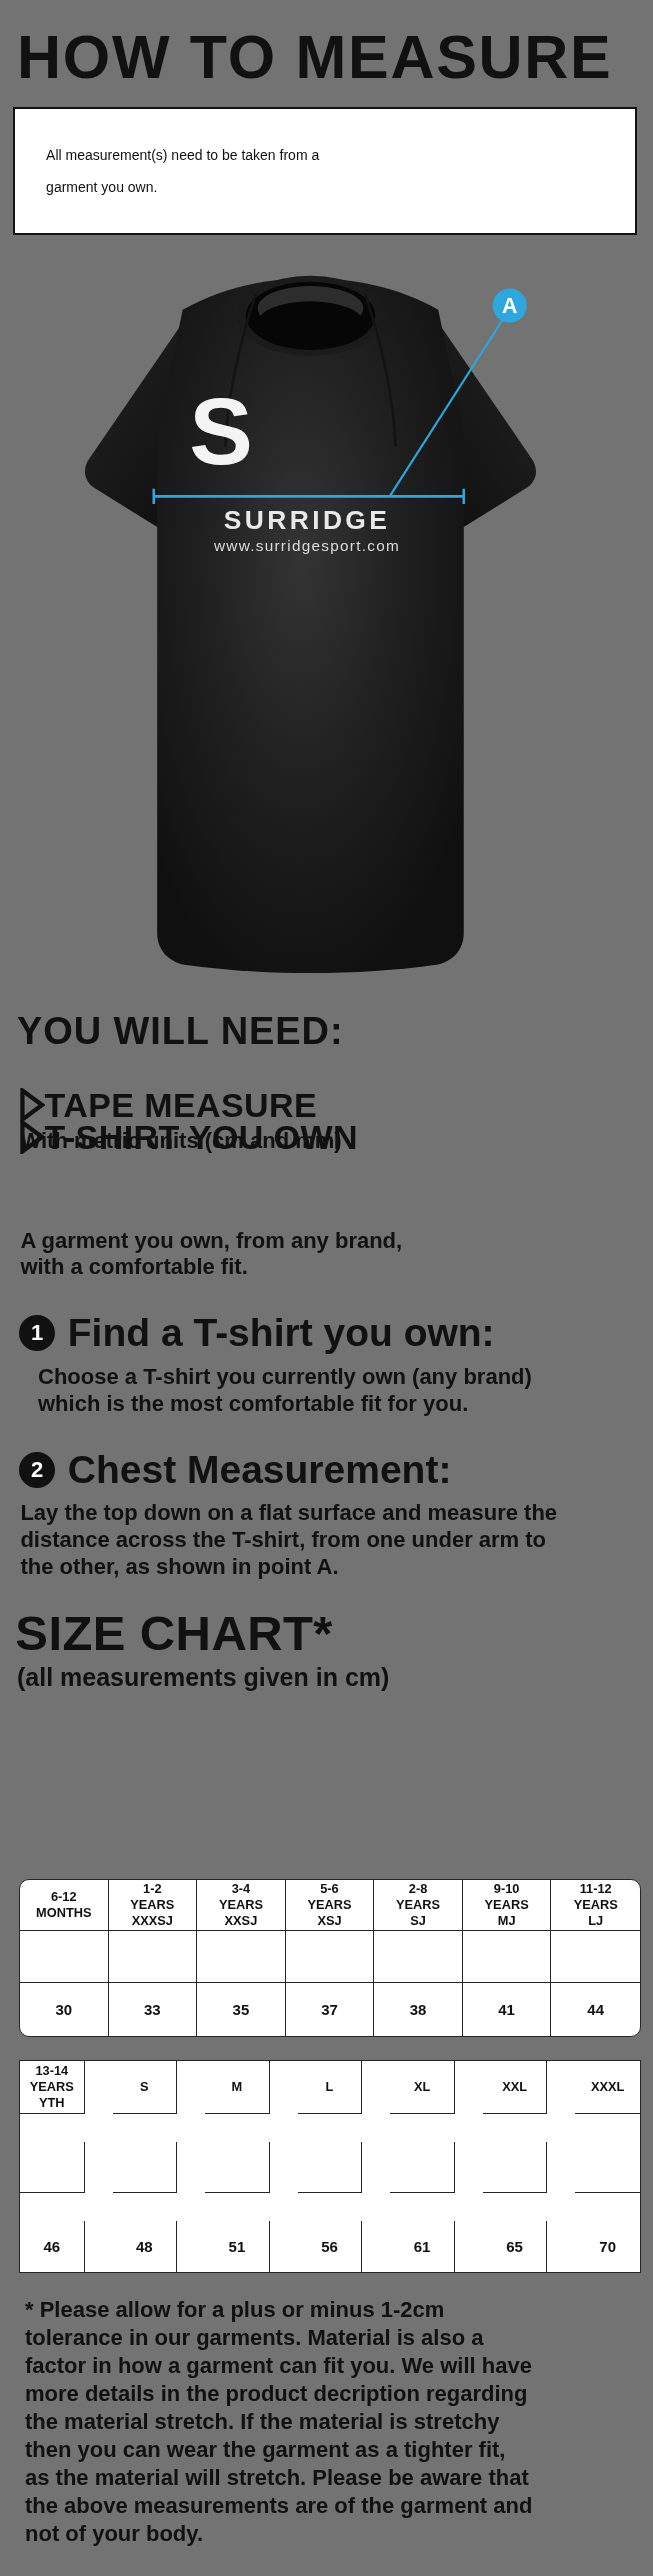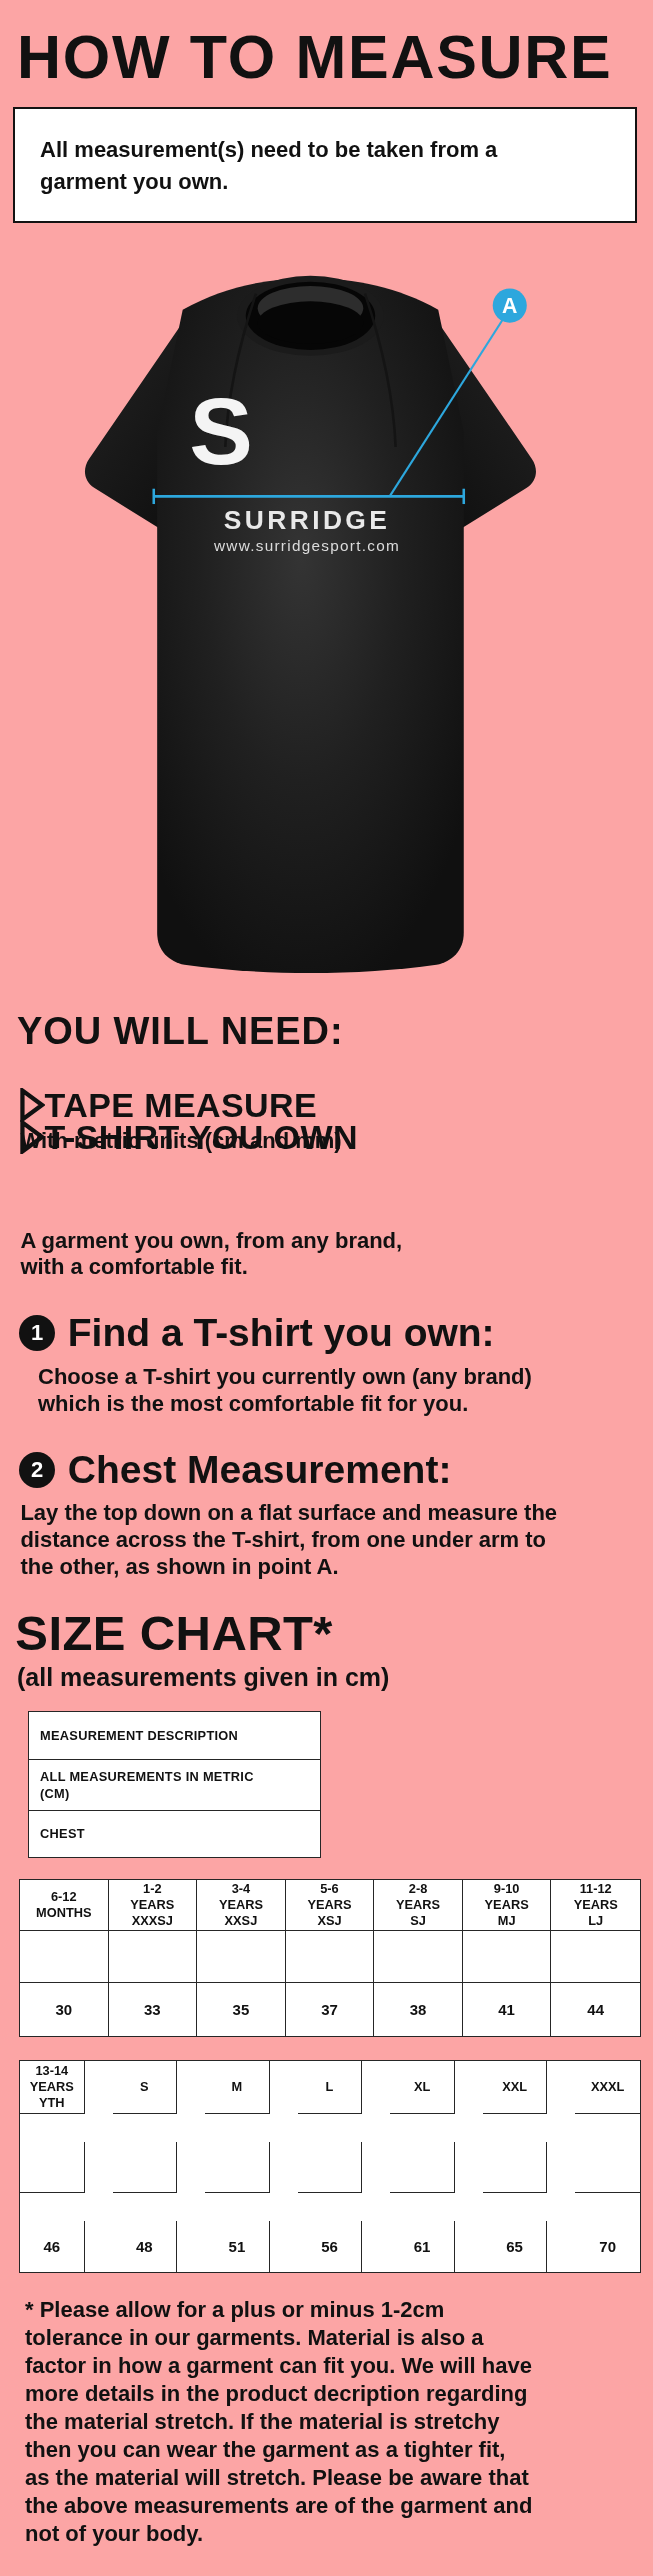--- a/index.html
+++ b/index.html
@@ -1,27 +1,27 @@
 <!DOCTYPE html>
 <html style="font-size:13.6px"><head>
 <meta charset="utf-8">
 <style>
   html,body{margin:0;padding:0;background:#ffffff;}
   .page{
-    position:relative;width:653px;height:2576px;background:#fca5a5;
+    position:relative;width:653px;height:2576px;background:#737373;
     font-family:"Liberation Sans",sans-serif;color:#111111;overflow:hidden;
   }
   .abs{position:absolute;}
 
   
   .page-title{left:17px;top:22px;margin:0;font-size:61px;font-weight:800;letter-spacing:1.7px;white-space:nowrap;}
 
   
   .notice-box{left:12.8px;top:107px;width:624px;box-sizing:border-box;border:2.6px solid #131313;padding:15.3px 17px 13.6px 15.3px;background:#fff;}
-  .notice-text{margin:10px;font-size:22px;font-weight:700;line-height:31.5px;white-space:pre-line;}
+  .notice-text{margin:16px;font-size:14px;font-weight:400;line-height:31.5px;white-space:pre-line;}
 
   
   .shirt-figure{left:72px;top:227px;width:511px;height:767px;margin:0;}
 
   
   .ywn-heading{left:17px;top:1010px;margin:0;font-size:38px;font-weight:800;letter-spacing:0.9px;}
   .tool{display:flex;align-items:center;gap:0;height:36px;}
   .tool-1{left:19px;top:1087px;}
   .tool-2{left:19px;top:1119px;}
   .tool-title{font-size:34px;font-weight:800;letter-spacing:0.4px;white-space:nowrap;}
@@ -48,21 +48,21 @@
   .desc-table{left:28px;top:1711px;width:293px;box-sizing:border-box;border:1.7px solid #262626;background:#fff;}
   .desc-row{box-sizing:border-box;border-bottom:1.7px solid #262626;display:flex;align-items:center;
     padding:0 11px;font-size:12.8px;font-weight:700;letter-spacing:0.3px;line-height:1.35;white-space:pre-line;}
   .desc-row-1{height:48px;}
   .desc-row-2{height:51px;}
   .desc-row-3{height:46px;border-bottom:none;}
 
   
   .size-table{left:19px;width:622px;box-sizing:border-box;border:1.7px solid #262626;background:#fff;
     display:grid;grid-template-columns:repeat(7,1fr);}
-  .size-table-a{top:1879px;grid-template-rows:51px 52px 53px;}
+  .size-table-a{top:1879px;grid-template-rows:51px 52px 53px;border-radius:10px;}
   .size-table-b{top:2060px;grid-template-rows:53px 51px 51px;gap:28px;}
   .cell{box-sizing:border-box;border-right:0.9px solid #262626;border-bottom:0.9px solid #262626;
     display:flex;align-items:center;justify-content:center;text-align:center;
     font-weight:700;white-space:pre-line;}
   .cell.last{border-right:none;}
   .cell.hdr{font-size:12.8px;line-height:1.25;border-bottom-width:1.7px;}
   .cell.val{font-size:15px;border-bottom:none;}
 
   
   .footnote{left:17px;top:2288px;width:632px;margin:8px;font-size:22px;font-weight:700;line-height:28px;white-space:pre-line;}
@@ -156,26 +156,20 @@
     <span class="step-badge">2</span>
     <span class="step-title">Chest Measurement:</span>
   </div>
   <p class="abs step-desc step-desc-2">Lay the top down on a flat surface and measure the
 distance across the T-shirt, from one under arm to
 the other, as shown in point A.</p>
 
   <h2 class="abs sc-title">SIZE CHART*</h2>
   <p class="abs sc-sub">(all measurements given in cm)</p>
 
-  <div class="abs desc-table">
-    <div class="desc-row desc-row-1">MEASUREMENT DESCRIPTION</div>
-    <div class="desc-row desc-row-2">ALL MEASUREMENTS IN METRIC
-(CM)</div>
-    <div class="desc-row desc-row-3">CHEST</div>
-  </div>
 
   <div class="abs size-table size-table-a">
     <div class="cell hdr">6-12
 MONTHS</div>
     <div class="cell hdr">1-2
 YEARS
 XXXSJ</div>
     <div class="cell hdr">3-4
 YEARS
 XXSJ</div>

